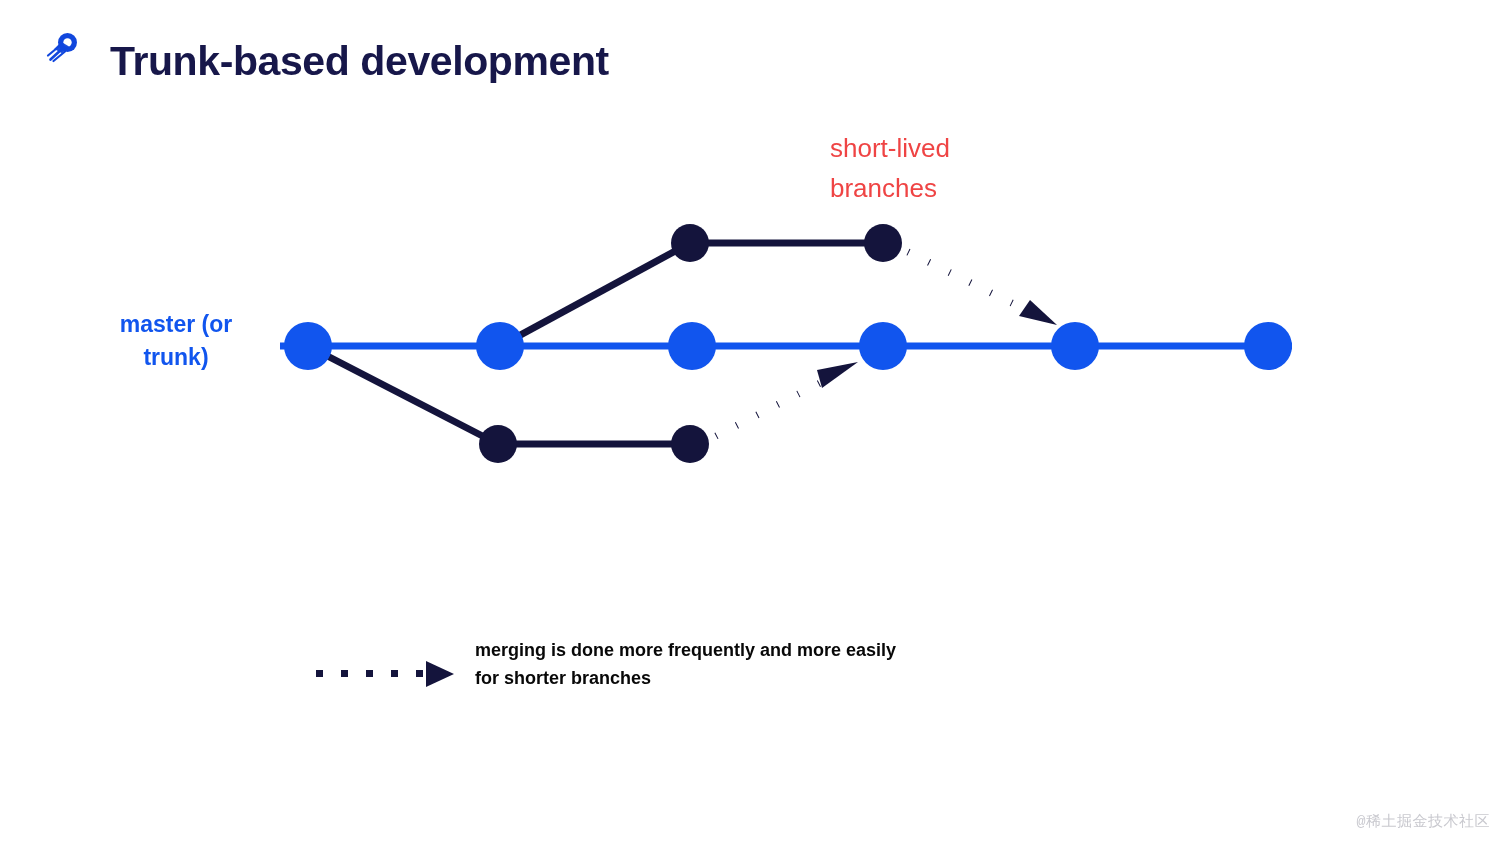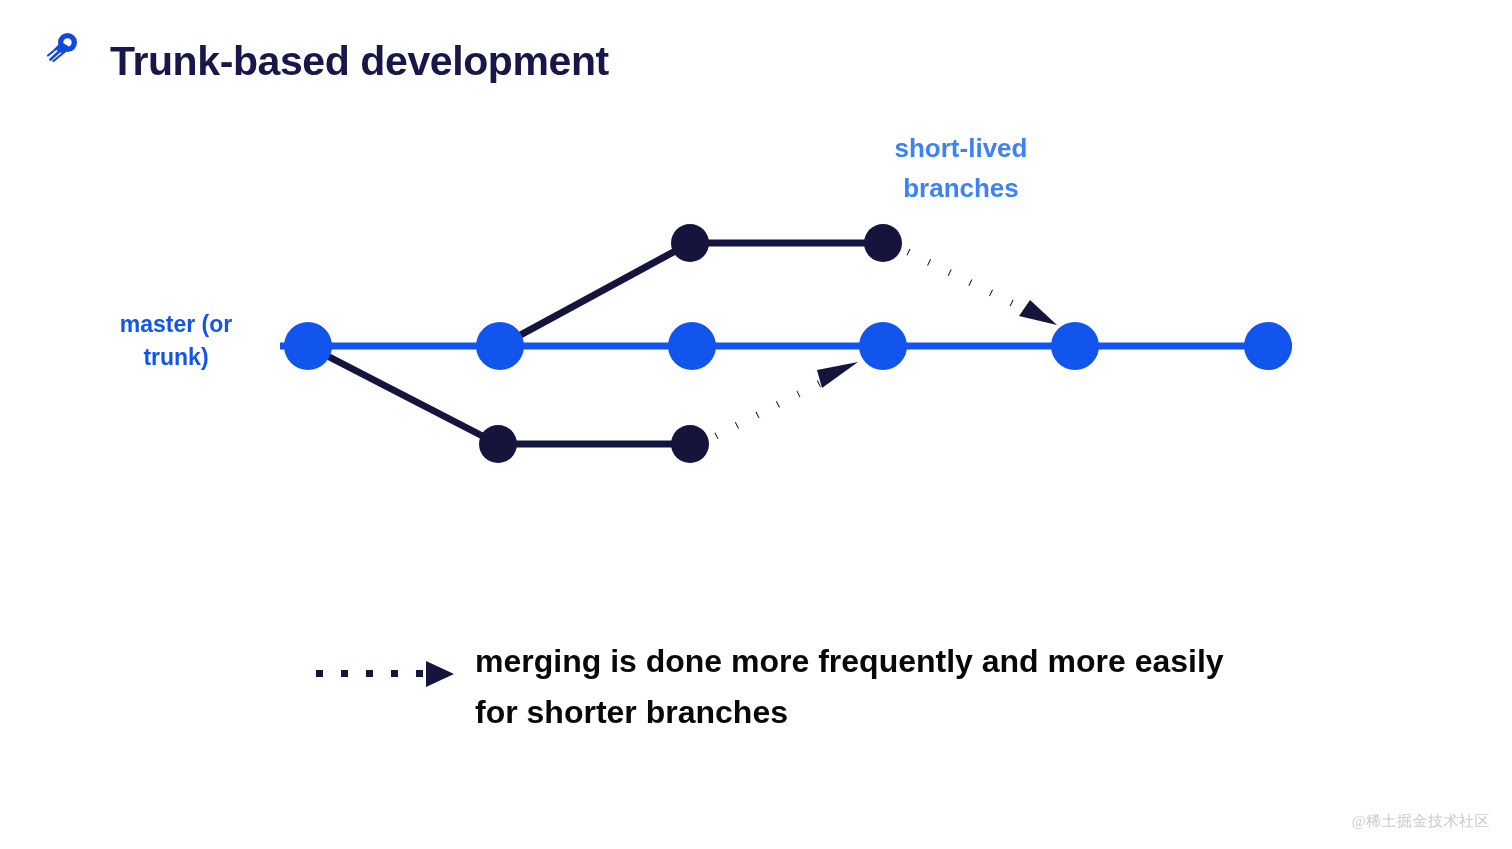--- a/index.html
+++ b/index.html
@@ -73,24 +73,24 @@
     font-size: 23px;
     font-weight: bold;
     color: #1155ee;
     line-height: 1.42;
   }
   .label-shortlived {
     position: absolute;
     left: 830px;
     top: 128px;
     width: 262px;
-    text-align: center;
+    text-align: left;
     font-size: 26px;
-    font-weight: bold;
-    color: #3b82f6;
+    font-weight: normal;
+    color: #ef4444;
     line-height: 1.55;
     white-space: pre-line;
   }
 
   
   .legend {
     position: absolute;
     left: 310px;
     top: 636px;
     width: 1000px;
@@ -100,36 +100,36 @@
     position: absolute;
     left: 0;
     top: 20px;
     width: 145px;
     height: 34px;
   }
   .legend-text {
     position: absolute;
     left: 165px;
     top: 0px;
-    font-size: 32px;
+    font-size: 18px;
     font-weight: bold;
     color: #080808;
     line-height: 1.58;
     white-space: pre-line;
     width: 830px;
   }
 
   
   .watermark {
     position: absolute;
     right: 22px;
     bottom: 18px;
     font-size: 15px;
     color: #c9c9cf;
-    font-family: Liberation Serif, serif;
+    font-family: Liberation Mono, monospace;
     letter-spacing: 0.5px;
     white-space: nowrap;
   }
 </style>
 </head>
 <body>
 
 <div id="slide">
 
   <div class="header">

